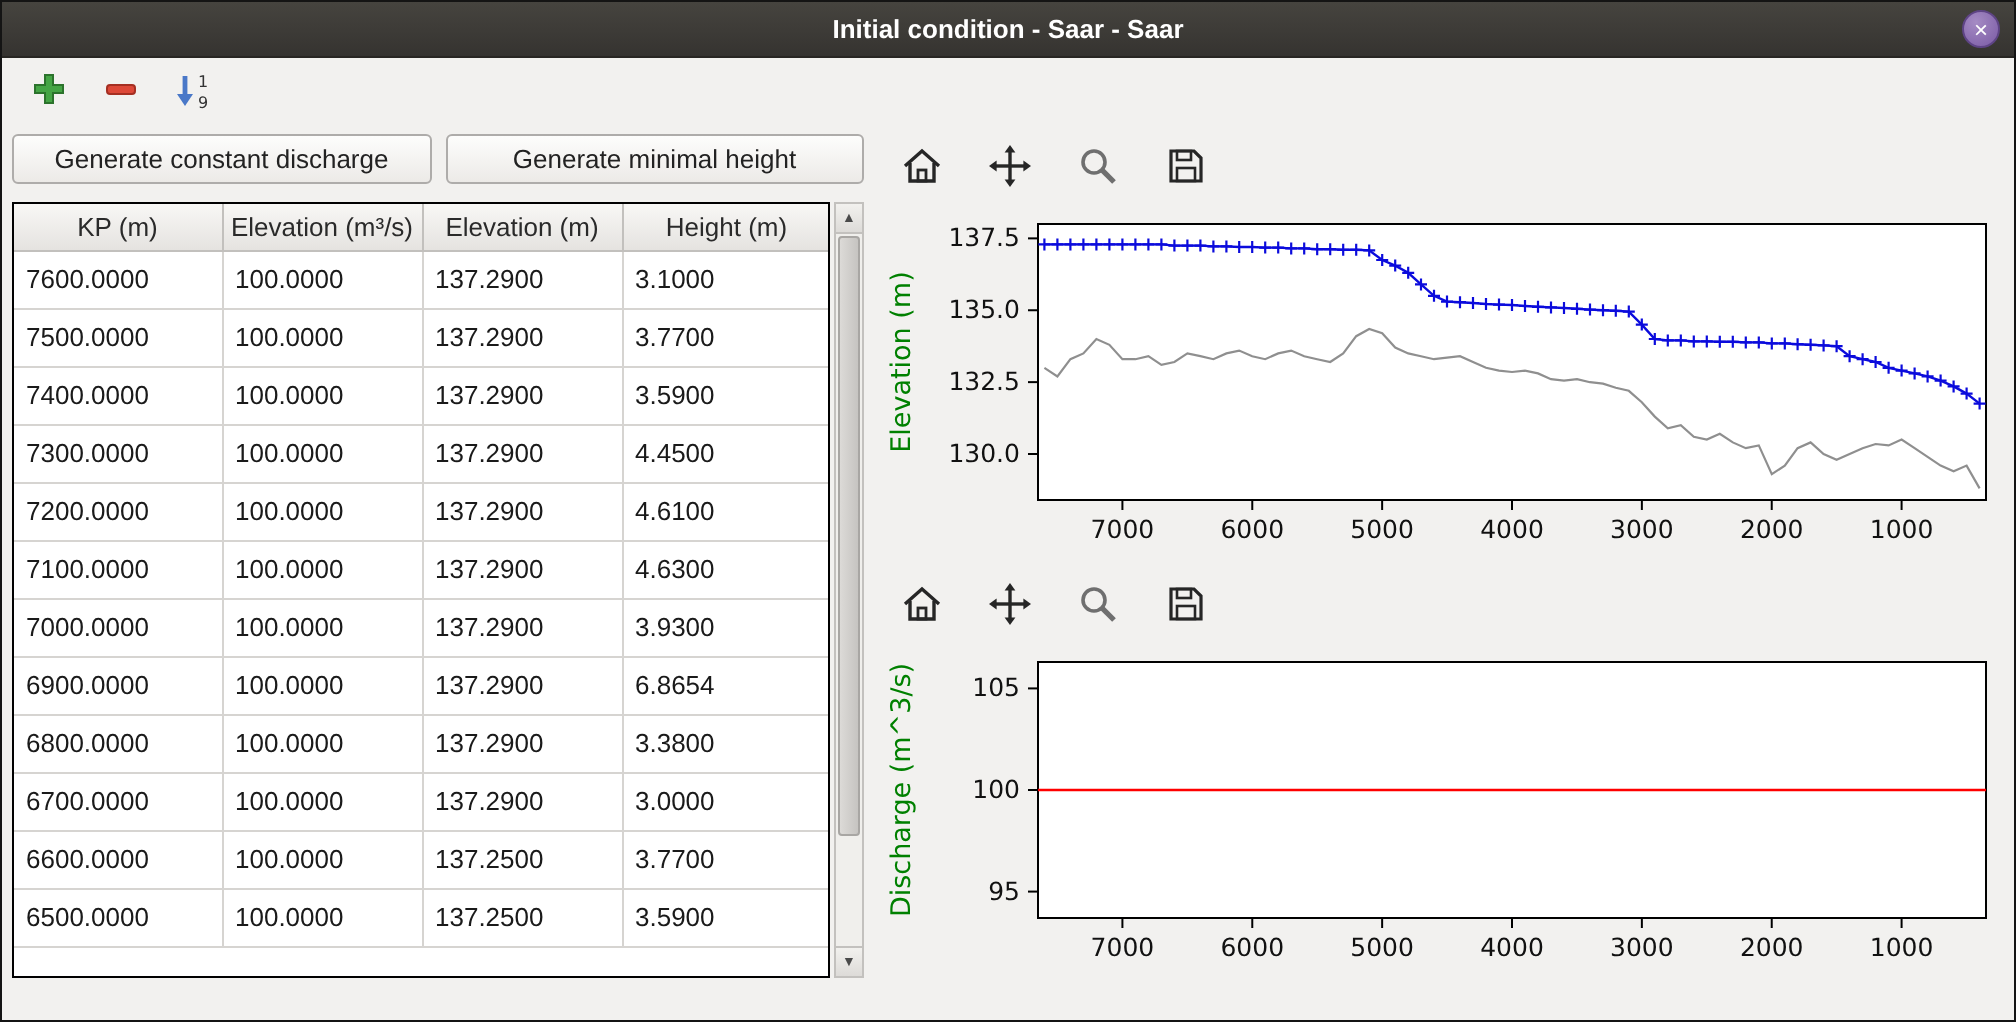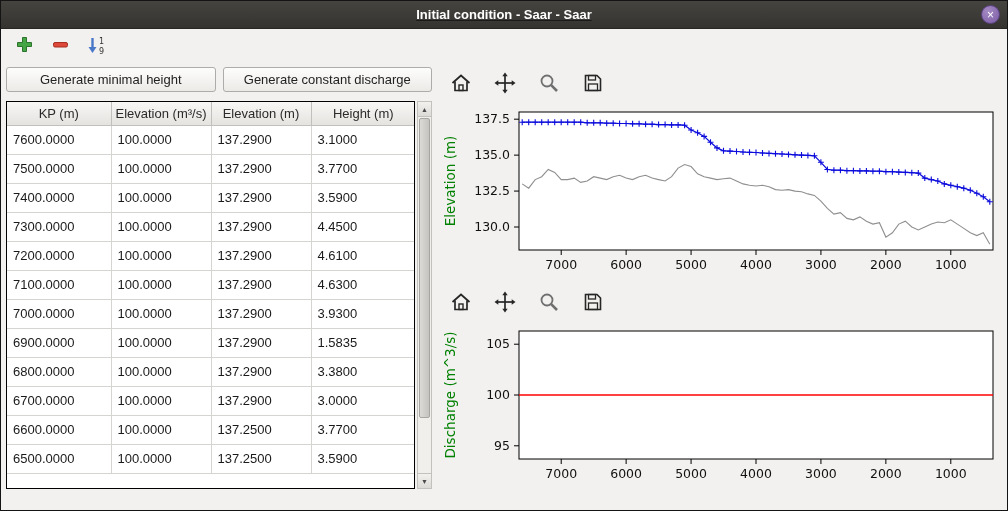--- a/index.html
+++ b/index.html
@@ -6,21 +6,21 @@
   * { box-sizing:border-box; }
   .window {
     position:relative; width:1008px; height:511px; background:#f2f1ef;
     border:1px solid #141414; overflow:hidden;
     font-family:"Liberation Sans", sans-serif; font-size:13px; color:#1a1a1a;
   }
   
   .titlebar {
     height:28px; background:linear-gradient(#46443f,#353330);
     border-bottom:1px solid #282623;
-    display:flex; align-items:center; justify-content:center; position:relative;text-decoration:underline;
+    display:flex; align-items:center; justify-content:center; position:relative;
   }
   .titlebar .title { color:#ffffff; font-weight:bold; font-size:13px; }
   .close-btn {
     position:absolute; right:7px; top:4px; width:19px; height:19px; border-radius:50%;
     background:radial-gradient(circle at 35% 30%, #a58bc4, #7a5aa4);
     color:#fff; font-size:12px; line-height:18px; text-align:center; cursor:pointer;
     border:1px solid #5e4485;
   }
   
   .main-toolbar { height:34px; display:flex; align-items:center; gap:10px; padding:0 10px; }
@@ -99,22 +99,22 @@
           <text x="12" y="19" font-size="8" fill="#333" font-family="DejaVu Sans, sans-serif">9</text>
         </svg>
       </span>
     </div>
   </div>
 
   <div class="content">
 
     <div class="left-panel">
       <div class="gen-row">
+        <button class="gen-btn">Generate constant discharge</button>
         <button class="gen-btn">Generate minimal height</button>
-        <button class="gen-btn">Generate constant discharge</button>
       </div>
       <div class="table-area">
         <div class="table-box">
           <table>
             <colgroup>
               <col style="width:104px">
                 <col style="width:100px">
                 <col style="width:100px">
                 <col style="width:104px">
             </colgroup>
@@ -166,21 +166,21 @@
                 <tr>
                   <td>7000.0000</td>
                   <td>100.0000</td>
                   <td>137.2900</td>
                   <td>3.9300</td>
                 </tr>
                 <tr>
                   <td>6900.0000</td>
                   <td>100.0000</td>
                   <td>137.2900</td>
-                  <td>1.5835</td>
+                  <td>6.8654</td>
                 </tr>
                 <tr>
                   <td>6800.0000</td>
                   <td>100.0000</td>
                   <td>137.2900</td>
                   <td>3.3800</td>
                 </tr>
                 <tr>
                   <td>6700.0000</td>
                   <td>100.0000</td>

